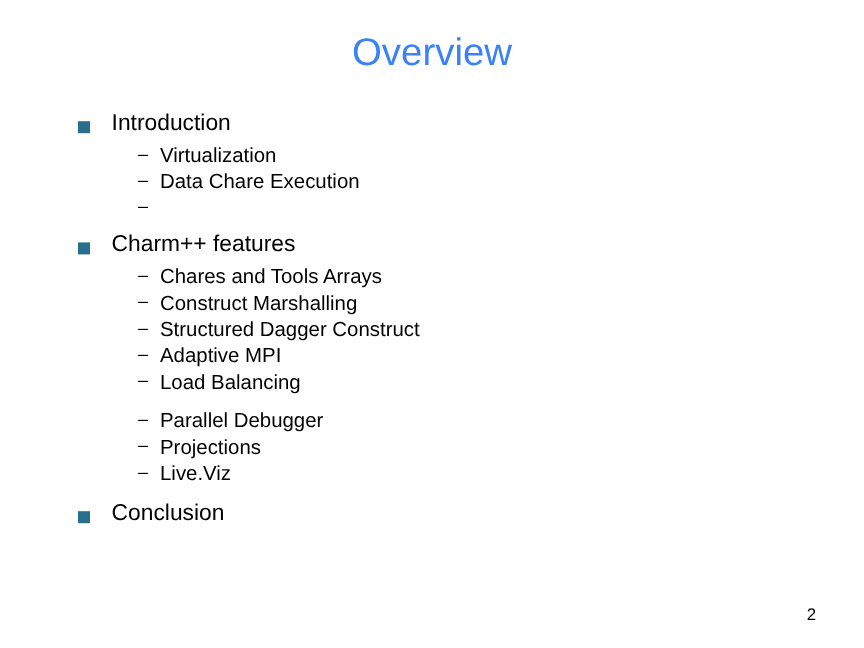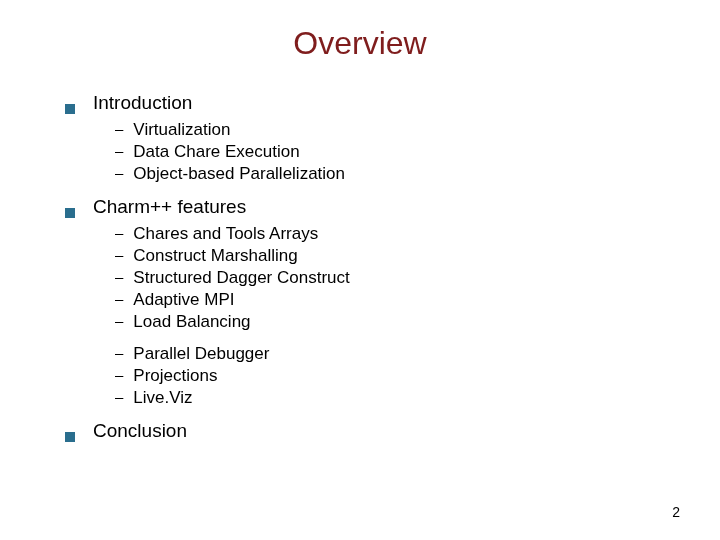--- a/index.html
+++ b/index.html
@@ -17,30 +17,30 @@
     }
     .slide {
       width: 100%;
       height: 100%;
       padding: 25px 50px 20px 50px;
       position: relative;
     }
     .title {
       font-size: 32px;
       font-weight: 400;
-      color: #7f1d1d;
+      color: #3b82f6;
       text-align: center;
       margin-bottom: 30px;
     }
     .content {
       padding-left: 15px;
     }
     .bullet-item {
       display: flex;
-      align-items: flex-end;
+      align-items: center;
       margin-bottom: 6px;
     }
     .bullet-square {
       width: 10px;
       height: 10px;
       background: #2a6e8e;
       flex-shrink: 0;
       margin-top: 6px;
       margin-right: 18px;
     }
@@ -91,21 +91,20 @@
       <div class="sub-item">
         <span class="dash">–</span>
         <span class="sub-text">Virtualization</span>
       </div>
       <div class="sub-item">
         <span class="dash">–</span>
         <span class="sub-text">Data Chare Execution</span>
       </div>
       <div class="sub-item">
         <span class="dash">–</span>
-        <span class="sub-text">Object-based Parallelization</span>
       </div>
     </div>
 
     <div class="bullet-item">
       <div class="bullet-square"></div>
       <div class="bullet-text">Charm++ features</div>
     </div>
     <div class="sub-list">
       <div class="sub-item">
         <span class="dash">–</span>

